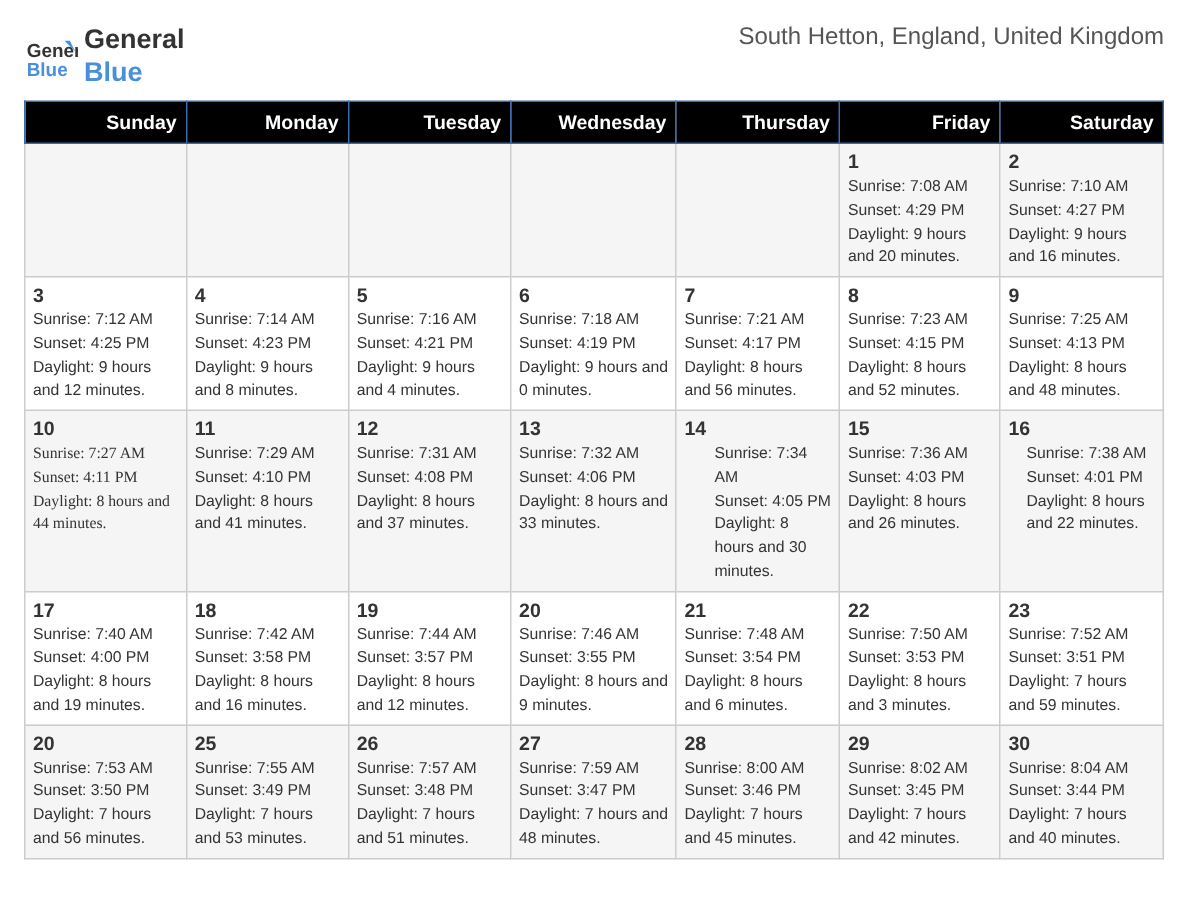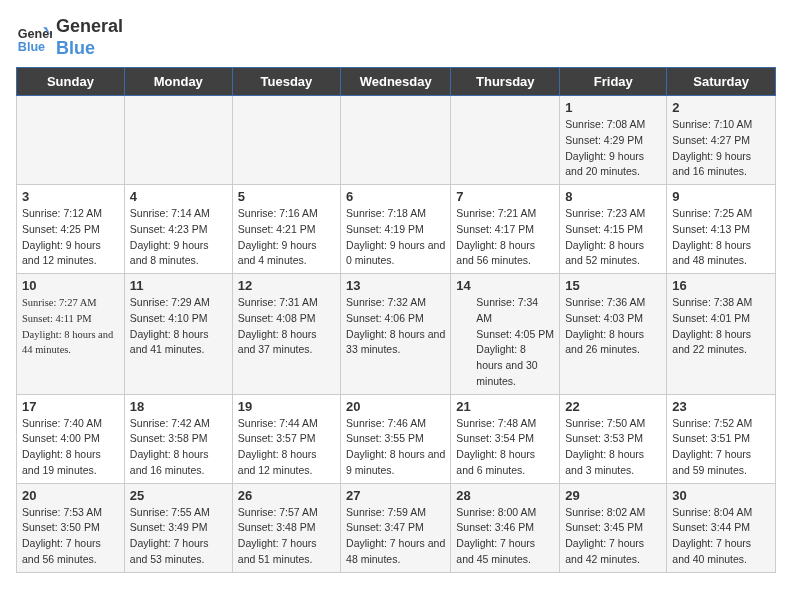--- a/index.html
+++ b/index.html
@@ -43,23 +43,23 @@
     .location-title {
       font-size: 16px;
       color: #555;
     }
     table {
       width: 100%;
       border-collapse: collapse;
       font-size: 11px;
     }
     thead tr th {
-      background-color: #404040;
+      background-color: #000000;
       color: #fff;
-      text-align: center;
+      text-align: right;
       padding: 6px 6px;
       font-size: 13px;
       font-weight: bold;
       border: 1px solid #3a6aaa;
     }
     tbody tr td {
       vertical-align: top;
       padding: 4px 5px;
       border: 1px solid #ccc;
       width: 113px;
@@ -96,20 +96,21 @@
       <text x="2" y="20" font-size="14" font-weight="bold" fill="#333">General</text>
       <text x="2" y="34" font-size="14" font-weight="bold" fill="#4a90d9">Blue</text>
       <polygon points="30,8 38,16 34,8" fill="#4a90d9"></polygon>
     </svg>
     <div>
       <div class="logo-text"><span style="color:#333">General</span></div>
       <div class="logo-text"><span style="color:#4a90d9">Blue</span></div>
     </div>
   </div>
   <div class="title-area">
+    <div class="location-title">South Hetton, England, United Kingdom</div>
   </div>
 </div>
 
 <table>
   <thead>
     <tr>
     <th>Sunday</th>
         <th>Monday</th>
         <th>Tuesday</th>
         <th>Wednesday</th>
@@ -214,21 +215,21 @@
 Daylight: 8 hours and 30 minutes.</div>
         </td>
         <td>
           <span class="day-num">15</span>
           <div class="day-info" style="white-space: pre-line;">Sunrise: 7:36 AM
 Sunset: 4:03 PM
 Daylight: 8 hours and 26 minutes.</div>
         </td>
         <td>
           <span class="day-num">16</span>
-          <div class="day-info" style="white-space: pre-line;">Sunrise: 7:38 AM
+          <div class="day-info" style="white-space: pre-line; margin-left: 12px;">Sunrise: 7:38 AM
 Sunset: 4:01 PM
 Daylight: 8 hours and 22 minutes.</div>
         </td>
       </tr>
       <tr>
         <td>
           <span class="day-num">17</span>
           <div class="day-info" style="white-space: pre-line;">Sunrise: 7:40 AM
 Sunset: 4:00 PM
 Daylight: 8 hours and 19 minutes.</div>

